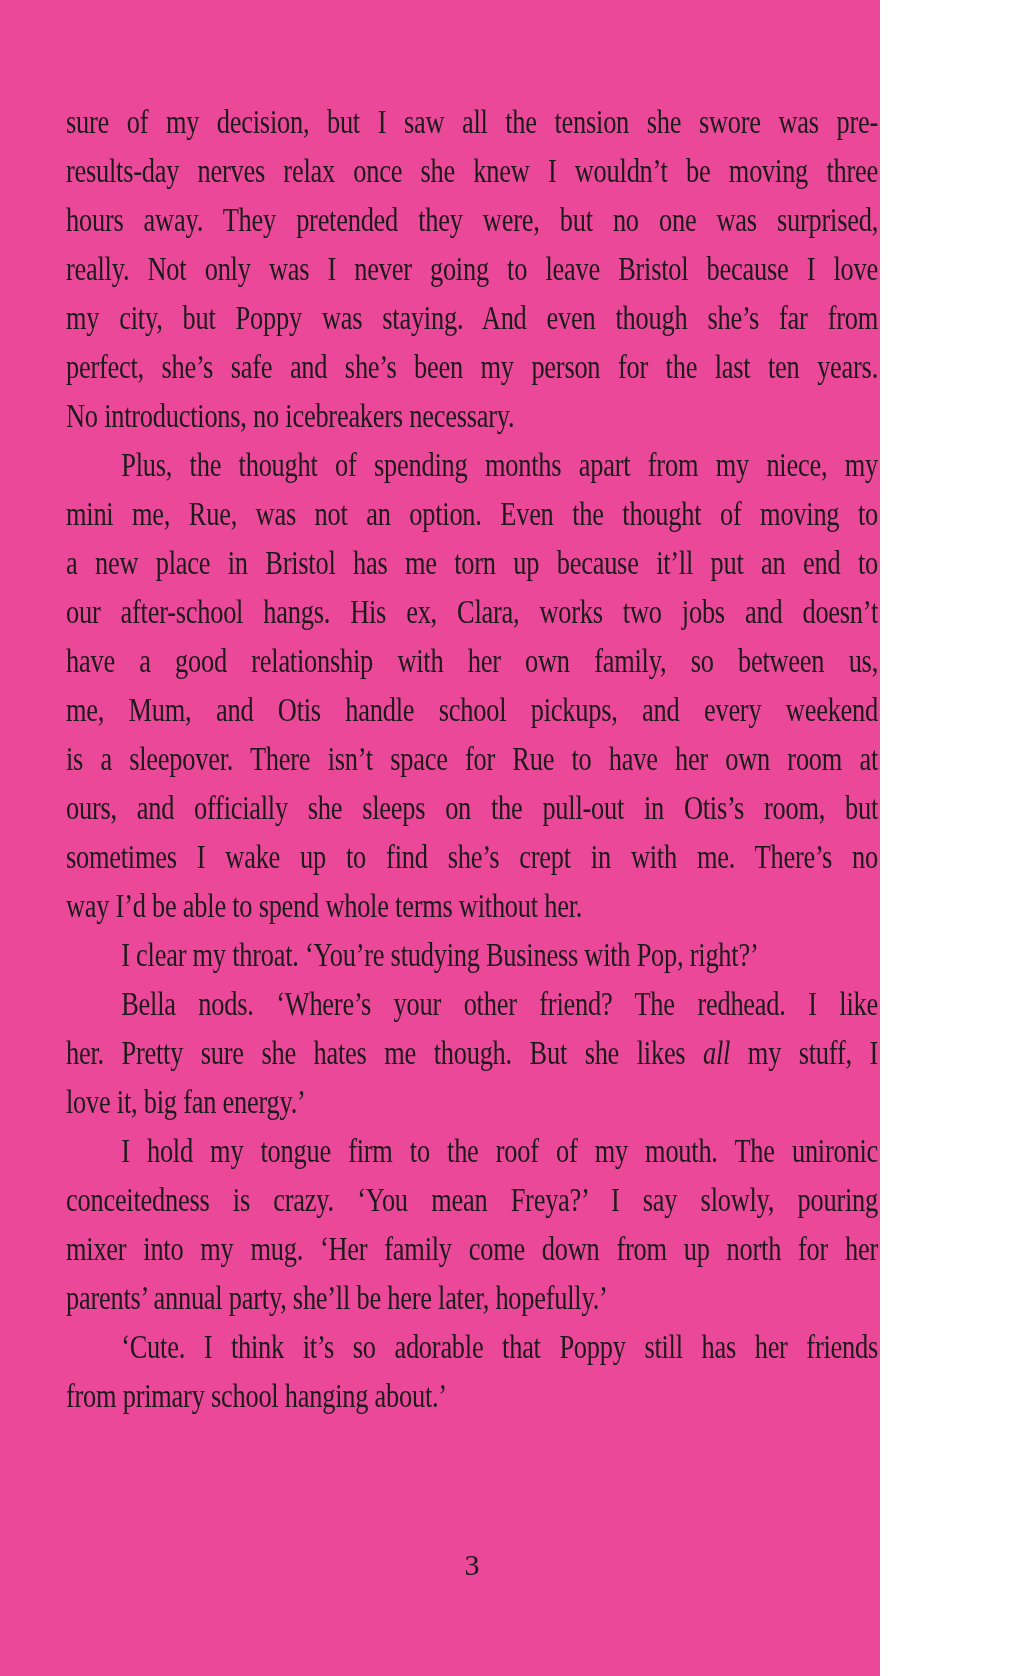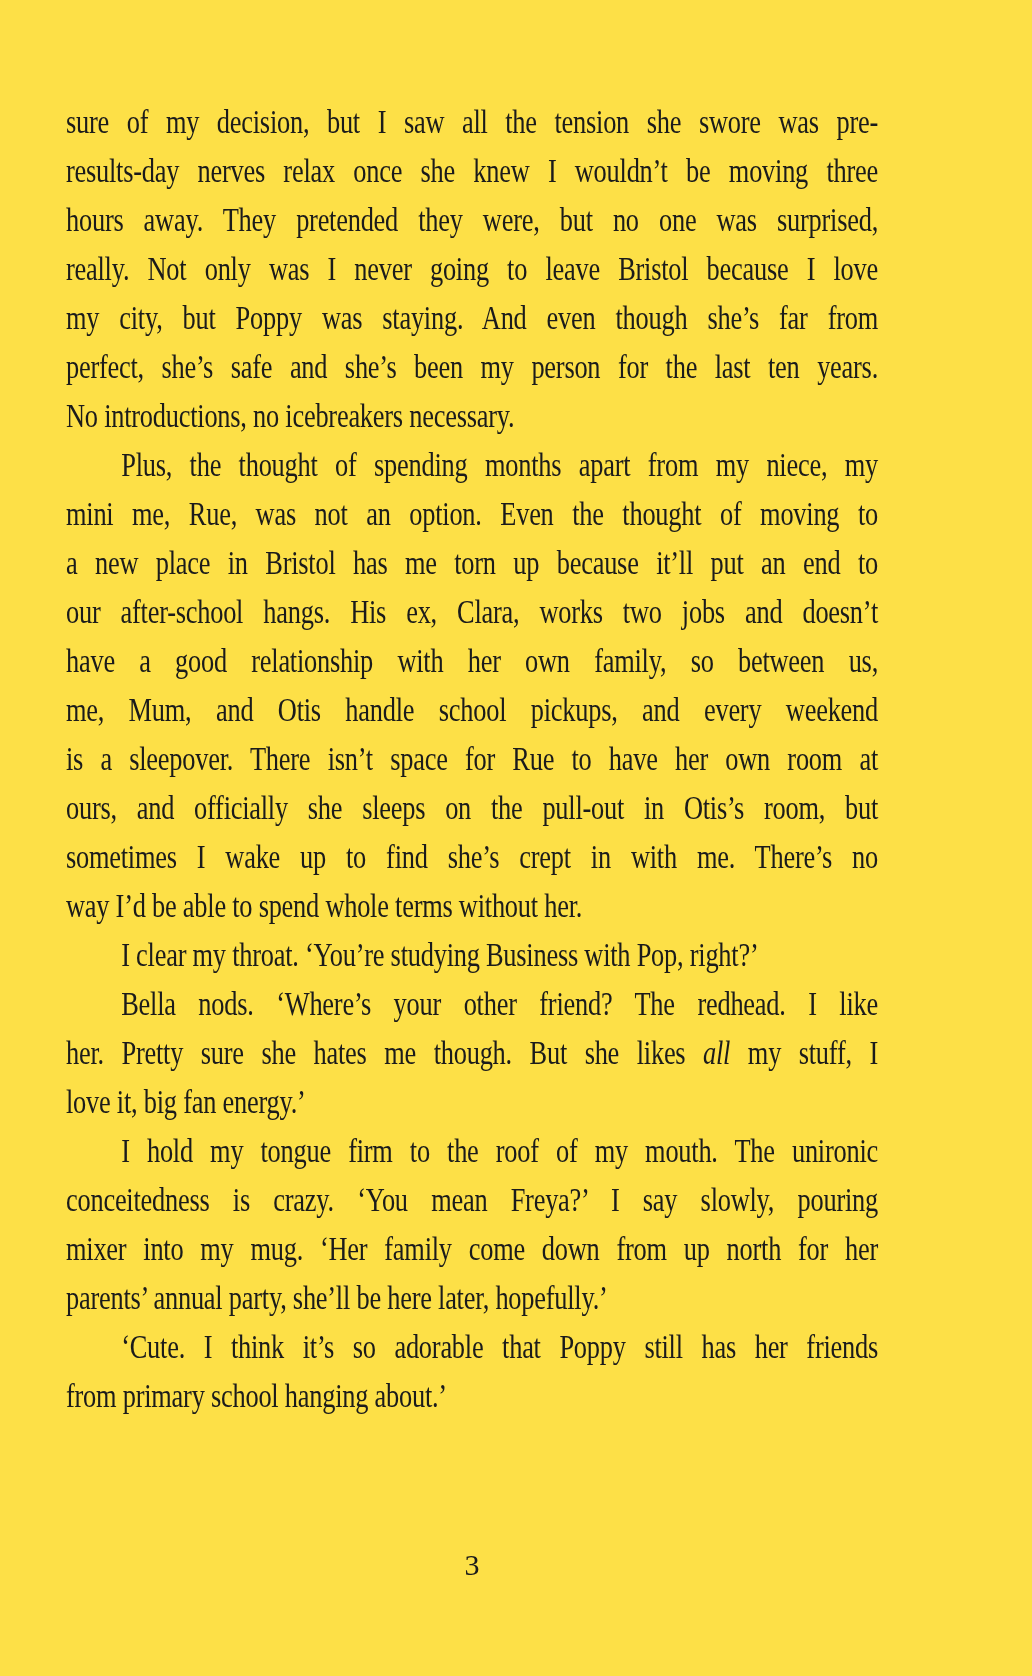--- a/index.html
+++ b/index.html
@@ -2,23 +2,23 @@
 <html><head>
 <meta charset="utf-8">
 <style>
   html, body {
     margin: 0;
     padding: 0;
     background: #ffffff;
   }
   .page {
     position: relative;
-    width: 1032px;
+    width: 880px;
     height: 1676px;
-    background: #fde047;
+    background: #ec4899;
     overflow: hidden;
     font-family: "Liberation Serif", "DejaVu Serif", serif;
     color: #1b1b1b;
   }
   .text-block {
     position: absolute;
     left: 66px;
     top: 98px;
     width: 812px;
   }

